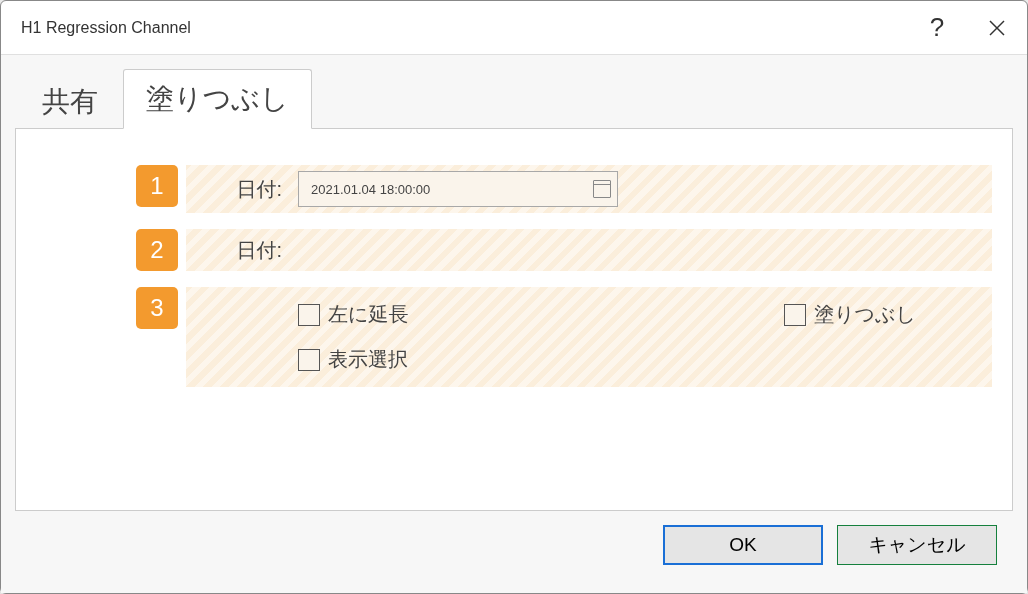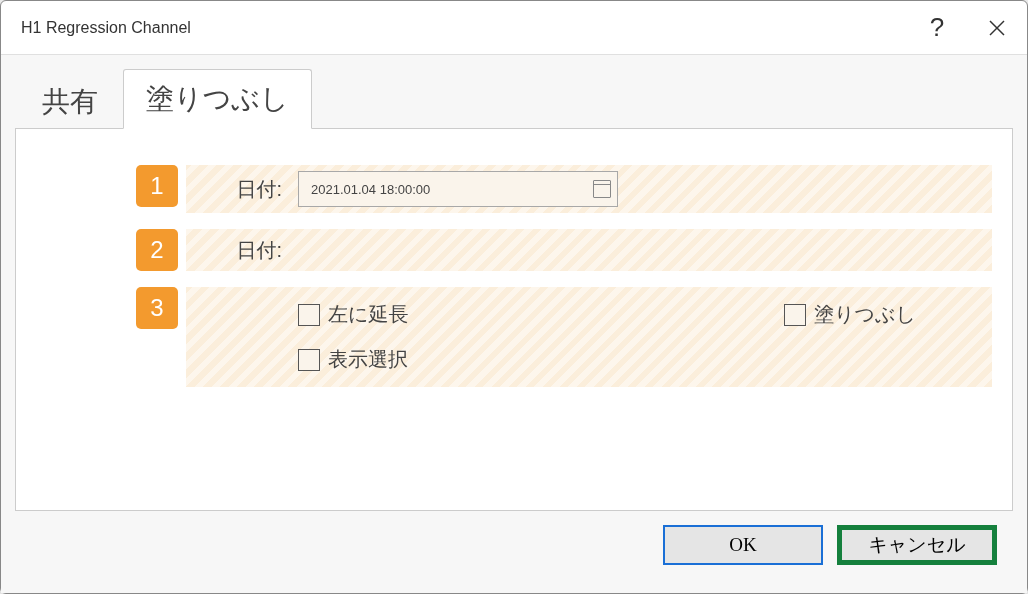--- a/index.html
+++ b/index.html
@@ -201,29 +201,28 @@
       font-size: 20px;
       color: #444;
       cursor: pointer;
     }
     .footer {
       display: flex;
       justify-content: flex-end;
       gap: 14px;
       padding: 14px 16px;
       background: #f7f7f7;
-      font-family: Liberation Serif, serif;
     }
     .btn {
       height: 40px;
       min-width: 160px;
       font-size: 19px;
       font-family: inherit;
       cursor: pointer;
-      border: 5px solid #15803d;
+      border: 1px solid #15803d;
       background: #e5e5e5;
     }
     .btn.primary {
       border: 2px solid #1a6fd6;
       background: #e5e5e5;
     }
   </style>
 </head>
 <body>
 

